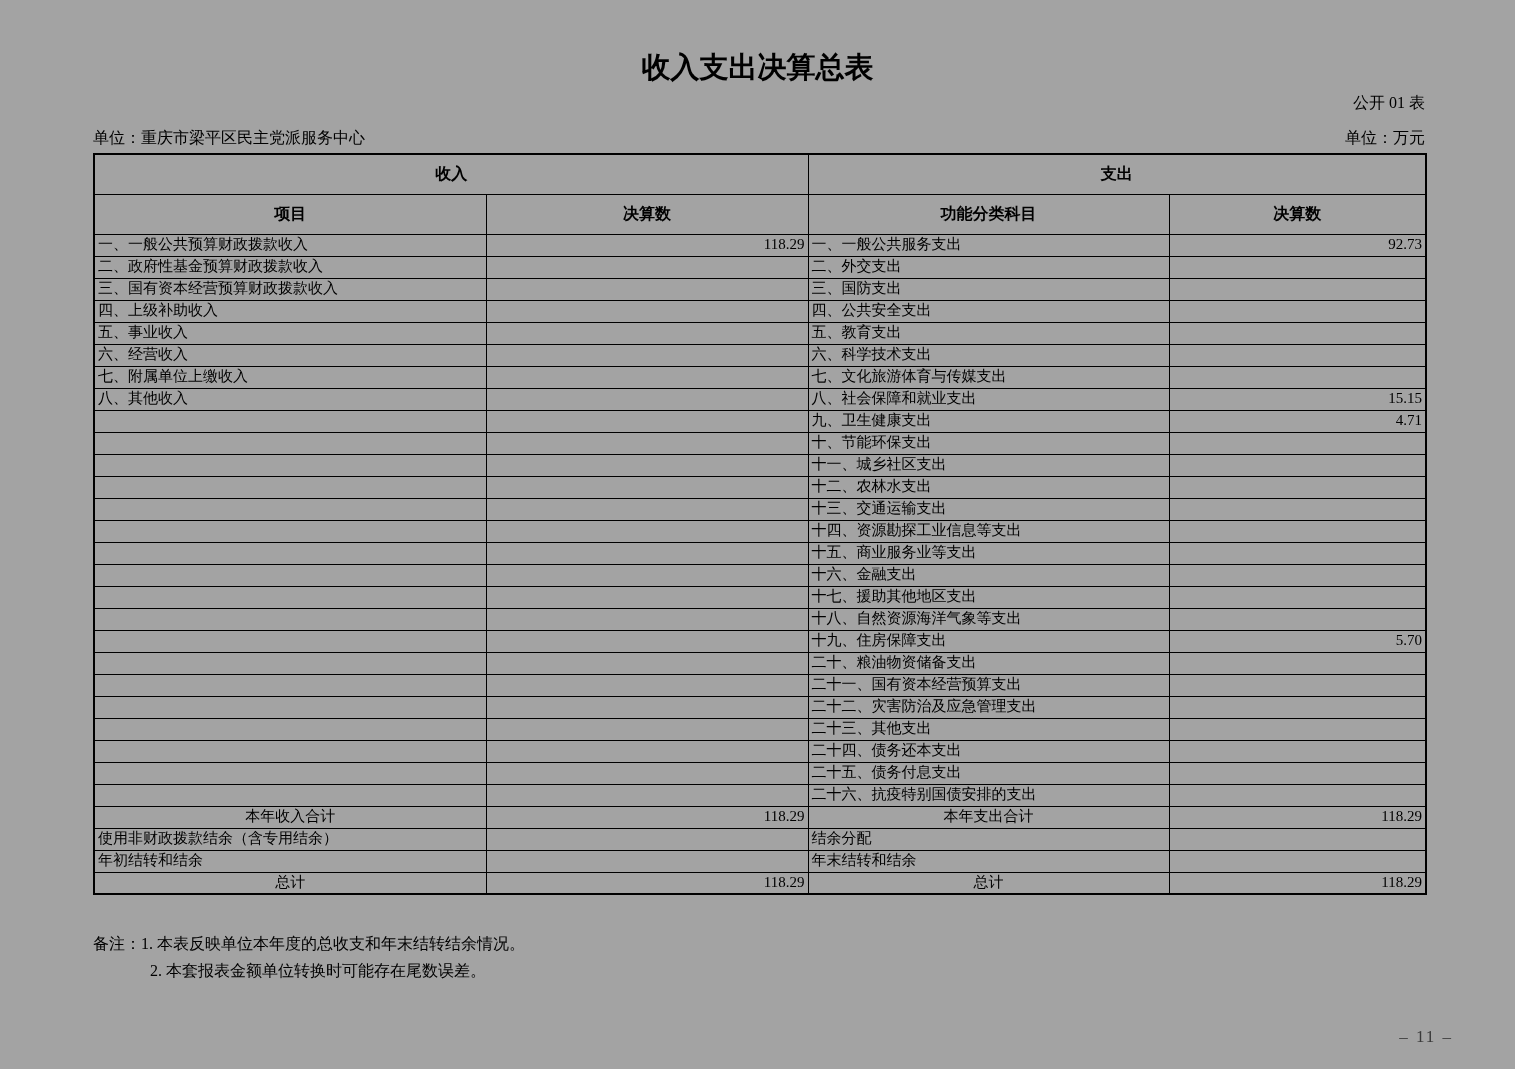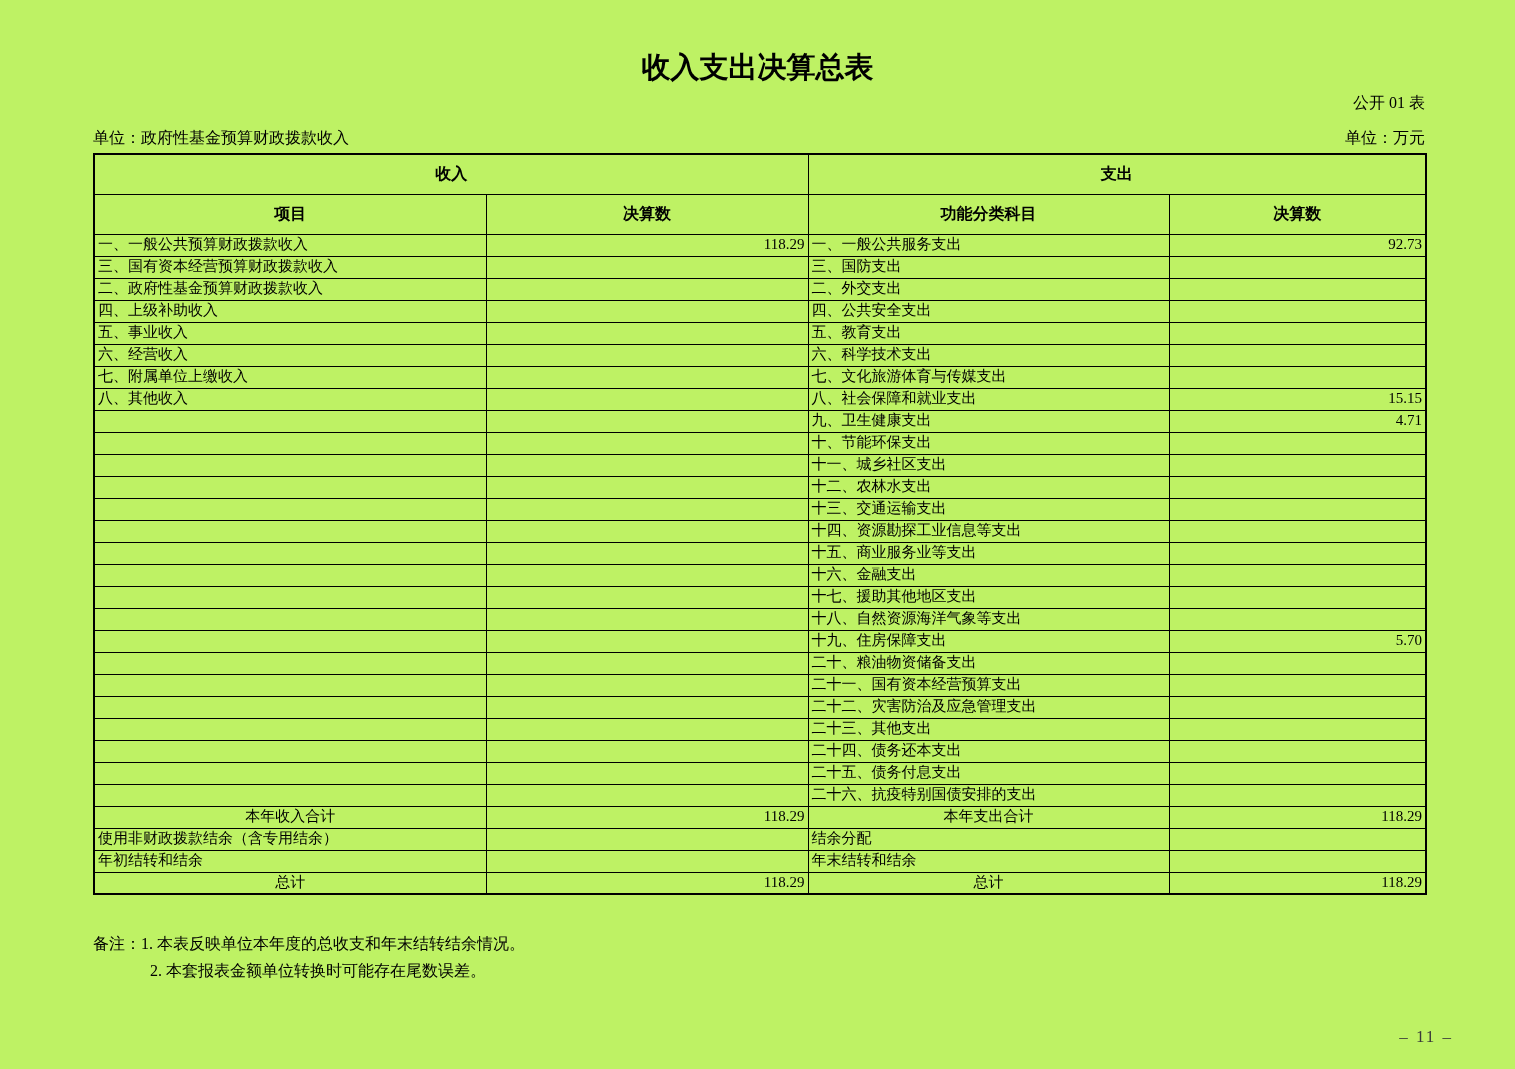--- a/index.html
+++ b/index.html
@@ -6,21 +6,21 @@
   html, body {
     margin: 0; padding: 0;
     background: #ffffff;
     color: #000000;
     font-family: "Liberation Serif", "DejaVu Serif", serif;
   }
   .page {
     position: relative;
     width: 1515px;
     height: 1069px;
-    background: #bef264;
+    background: #a3a3a3;
     overflow: hidden;
   }
   .title {
     padding-top: 50px;
     text-align: center;
     font-size: 29px;
     font-weight: bold;
     line-height: 1.2;
   }
   .table-code {
@@ -95,21 +95,21 @@
 </head>
 <body>
 
 <div class="page">
 
   <div class="title">收入支出决算总表</div>
 
   <div class="table-code">公开 01 表</div>
 
   <div class="units-row">
-    <span>单位：政府性基金预算财政拨款收入</span>
+    <span>单位：重庆市梁平区民主党派服务中心</span>
     <span>单位：万元</span>
   </div>
 
   <table class="budget-table">
     <colgroup>
       <col style="width:392px">
       <col style="width:322px">
       <col style="width:361px">
       <col style="width:257px">
     </colgroup>
@@ -126,29 +126,29 @@
       </tr>
     </thead>
     <tbody id="table-body">
         <tr>
           <td class="label">一、一般公共预算财政拨款收入</td>
           <td class="amount">118.29</td>
           <td class="label">一、一般公共服务支出</td>
           <td class="amount">92.73</td>
         </tr>
         <tr>
+          <td class="label">二、政府性基金预算财政拨款收入</td>
+          <td class="amount"></td>
+          <td class="label">二、外交支出</td>
+          <td class="amount"></td>
+        </tr>
+        <tr>
           <td class="label">三、国有资本经营预算财政拨款收入</td>
           <td class="amount"></td>
           <td class="label">三、国防支出</td>
-          <td class="amount"></td>
-        </tr>
-        <tr>
-          <td class="label">二、政府性基金预算财政拨款收入</td>
-          <td class="amount"></td>
-          <td class="label">二、外交支出</td>
           <td class="amount"></td>
         </tr>
         <tr>
           <td class="label">四、上级补助收入</td>
           <td class="amount"></td>
           <td class="label">四、公共安全支出</td>
           <td class="amount"></td>
         </tr>
         <tr>
           <td class="label">五、事业收入</td>

